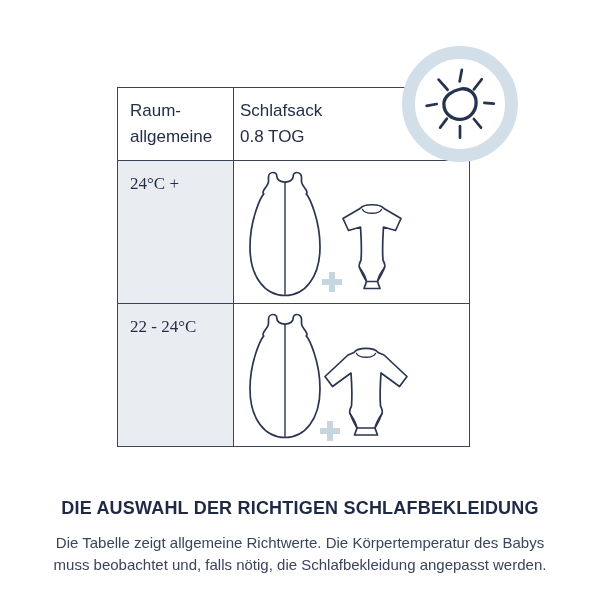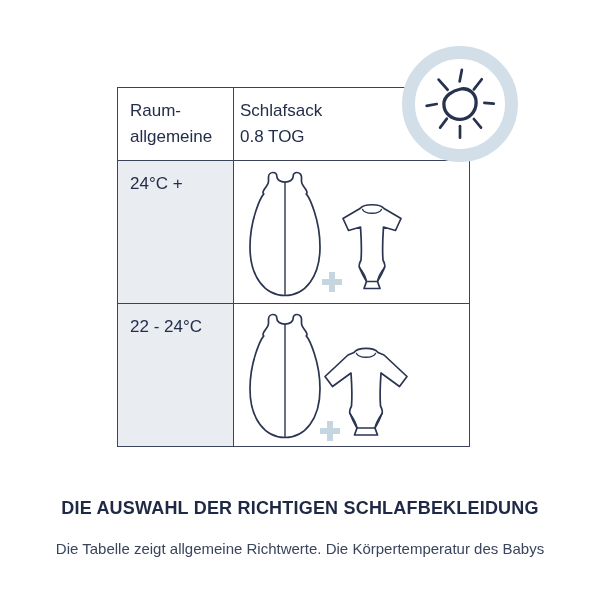--- a/index.html
+++ b/index.html
@@ -28,21 +28,21 @@
     width:353px; height:360px;
     border:1px solid var(--line);
     display:grid;
     grid-template-columns:116px 1fr;
     grid-template-rows:72px 1fr 1fr;
     background:#fff;
   }
   .cell{position:relative;}
   .cell.col1{border-right:1px solid var(--line);}
   .cell.rline{border-top:1px solid var(--line);}
-  .cell.tint{background:var(--cell-bg);}
+  .cell.tint{background:var(--cell-bg);font-family:Liberation Serif, serif;}
   .hdr-cell{font-size:17px;line-height:26px;color:var(--ink);}
   .hdr-left{padding:10px 0 0 12px;text-align:left;}
   .hdr-right{padding:10px 6px 0 6px;text-align:left;}
   .temp-cell{font-size:17px;padding:13px 0 0 12px;color:var(--ink);}
 
   .art{position:absolute;}
   .art svg{display:block;width:100%;height:100%;}
   .lineart{fill:none;stroke:#2b3450;stroke-width:1.7;stroke-linecap:round;stroke-linejoin:round;}
   .lineart-thin{fill:none;stroke:#2b3450;stroke-width:1.4;stroke-linecap:round;stroke-linejoin:round;}
 
@@ -72,21 +72,21 @@
     position:absolute;
     left:0; top:498px;
     width:600px;
     text-align:center;
   }
   .footer-heading{
     font-size:18px;
     font-weight:bold;
     letter-spacing:0.2px;
     color:#1f2945;
-    margin-bottom:19px;
+    margin-bottom:13px;
   }
   .footer-body{
     font-size:15px;
     line-height:22px;
     color:var(--body-text);
   }
 </style>
 </head>
 <body>
 
@@ -165,16 +165,17 @@
         <path d="M15.5,62.5 L29,60"></path>
         <path d="M31.5,27.5 L43.5,41"></path>
       </g>
     </svg>
   </div>
 
   <div class="footer">
     <div class="footer-heading">DIE AUSWAHL DER RICHTIGEN SCHLAFBEKLEIDUNG</div>
     <div class="footer-body">
       <div>Die Tabelle zeigt allgemeine Richtwerte. Die Körpertemperatur des Babys</div>
+      <div>muss beobachtet und, falls nötig, die Schlafbekleidung angepasst werden.</div>
     </div>
   </div>
 
 </div>
 
 </body></html>

